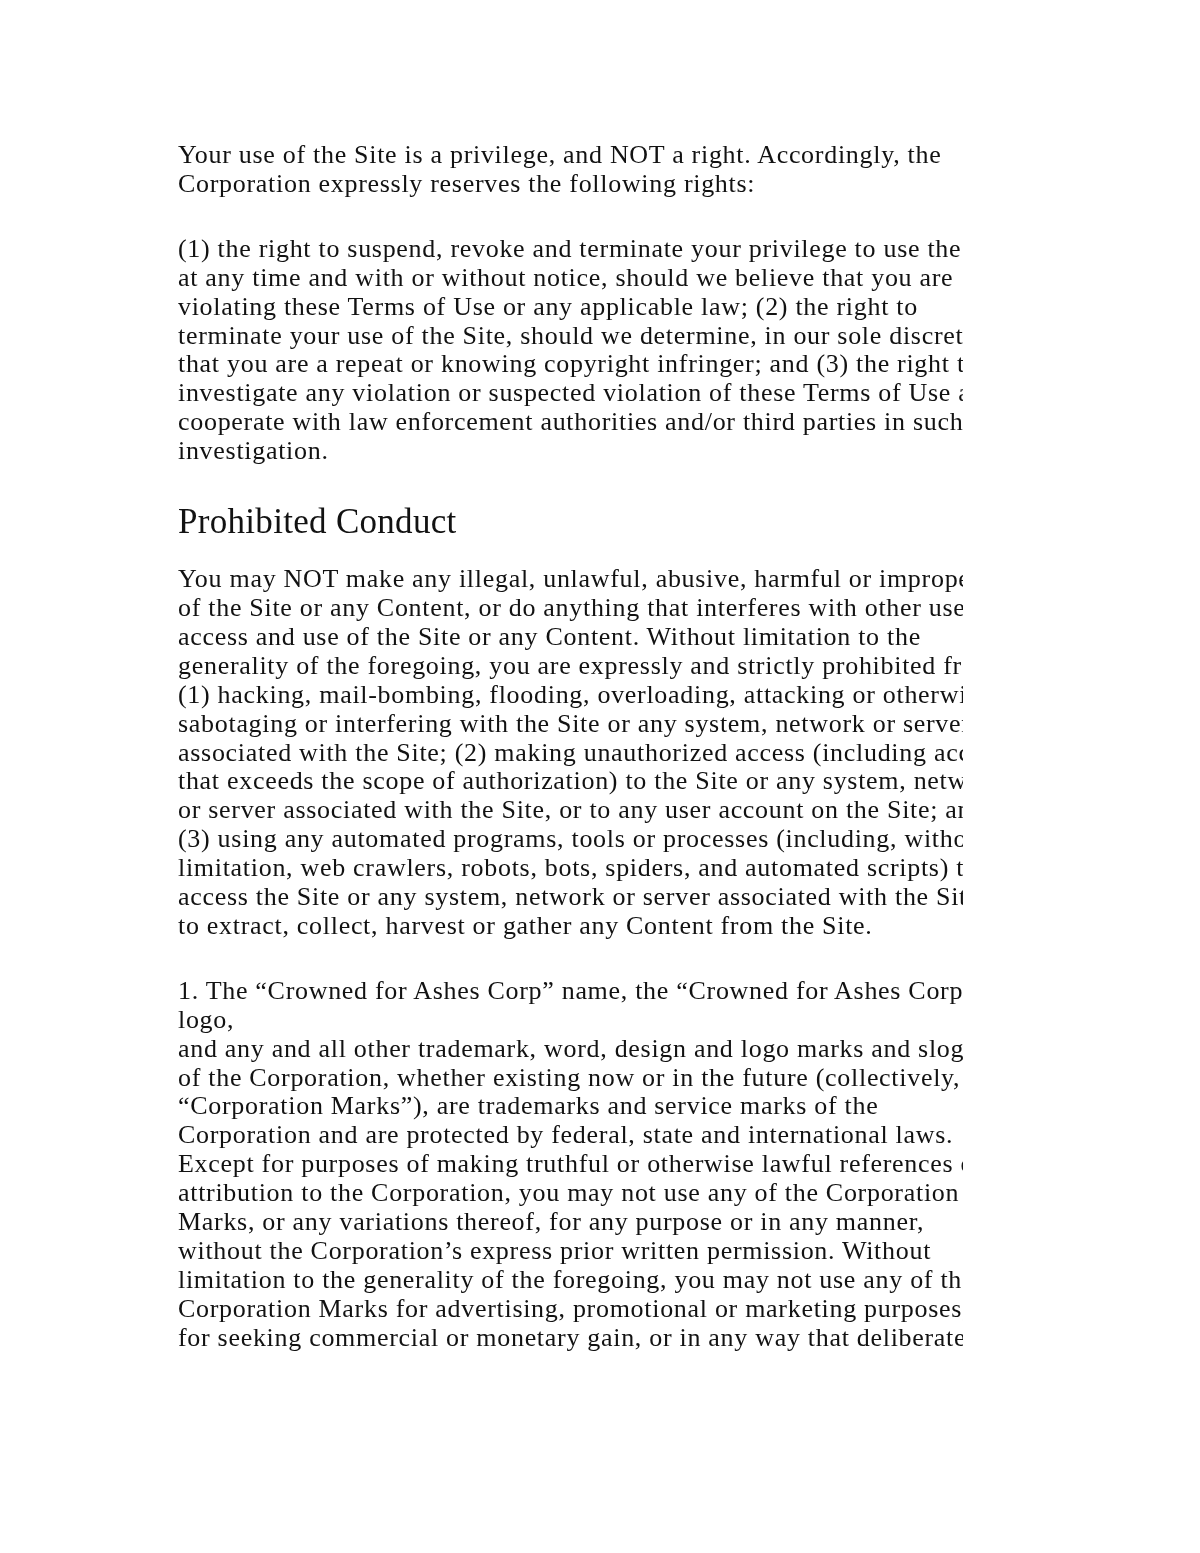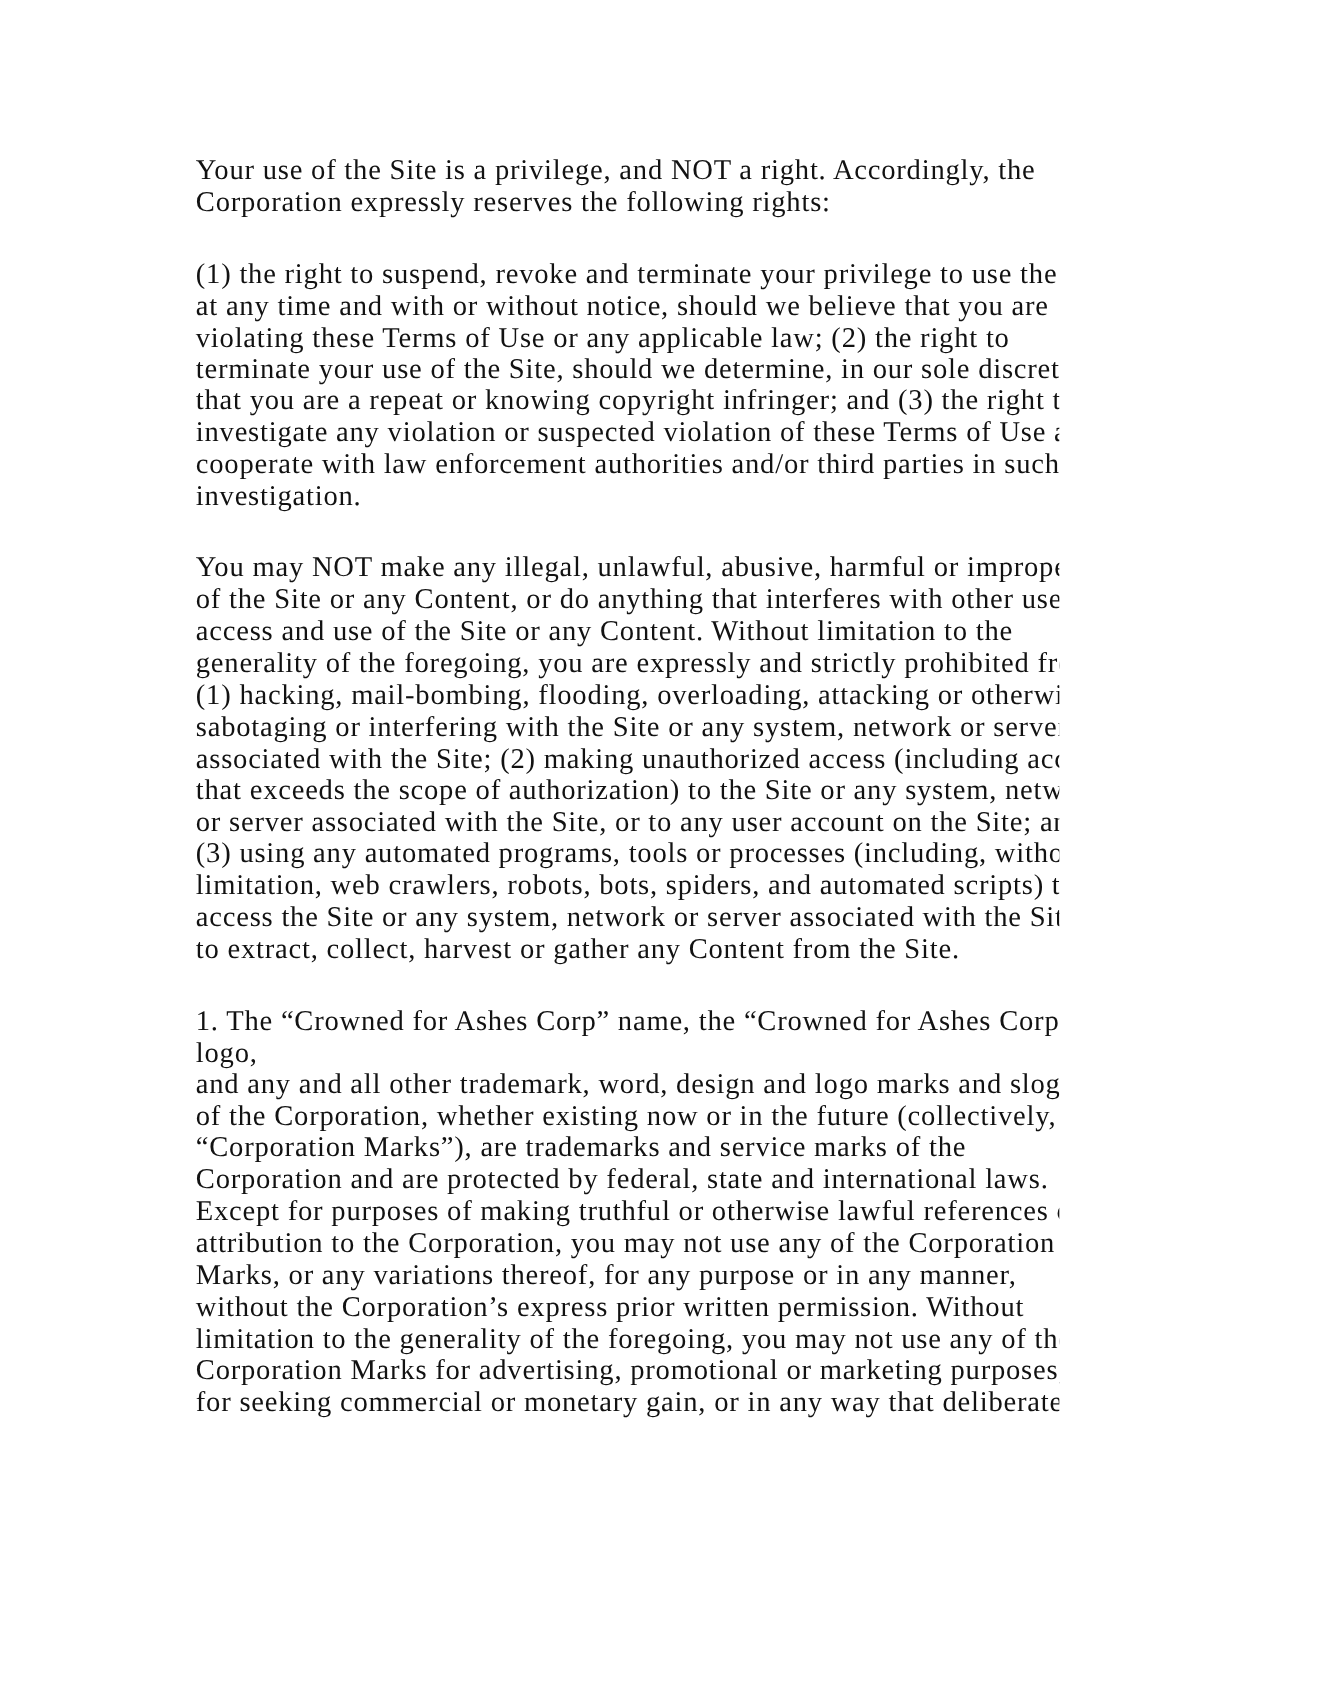--- a/index.html
+++ b/index.html
@@ -48,20 +48,21 @@
 
     <p class="body-paragraph">(1) the right to suspend, revoke and terminate your privilege to use the Site
 at any time and with or without notice, should we believe that you are
 violating these Terms of Use or any applicable law; (2) the right to
 terminate your use of the Site, should we determine, in our sole discretion
 that you are a repeat or knowing copyright infringer; and (3) the right to
 investigate any violation or suspected violation of these Terms of Use and
 cooperate with law enforcement authorities and/or third parties in such
 investigation.</p>
 
+    <h2 class="section-heading">Prohibited Conduct</h2>
 
     <p class="body-paragraph">You may NOT make any illegal, unlawful, abusive, harmful or improper use
 of the Site or any Content, or do anything that interferes with other users’
 access and use of the Site or any Content. Without limitation to the
 generality of the foregoing, you are expressly and strictly prohibited from:
 (1) hacking, mail-bombing, flooding, overloading, attacking or otherwise
 sabotaging or interfering with the Site or any system, network or server
 associated with the Site; (2) making unauthorized access (including access
 that exceeds the scope of authorization) to the Site or any system, network
 or server associated with the Site, or to any user account on the Site; and

